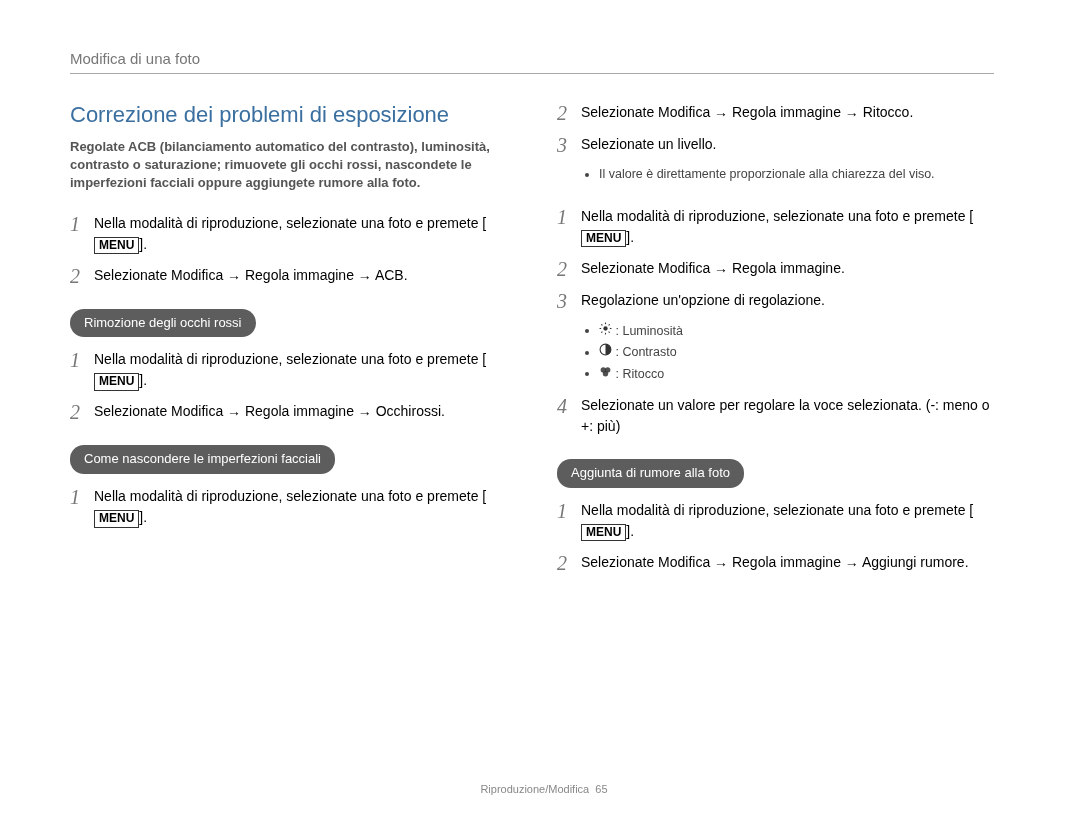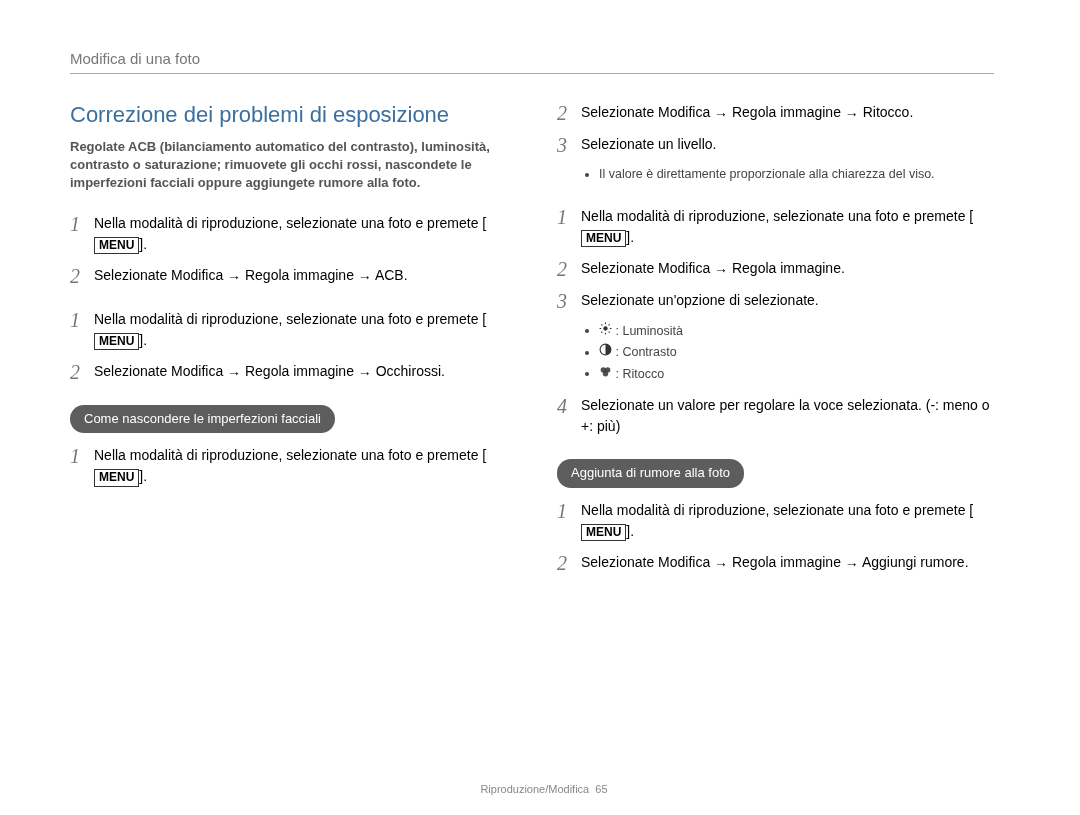--- a/index.html
+++ b/index.html
@@ -134,20 +134,21 @@
 
         <div class="step">
           <div class="step-num">2</div>
           <div class="step-text">
             <span>Selezionate </span><span class="bold">Modifica → Regola immagine → ACB</span><span>.</span>
           </div>
         </div>
       </div>
 
       <div class="block">
+        <div class="pill">Rimozione degli occhi rossi</div>
 
         <div class="step">
           <div class="step-num">1</div>
           <div class="step-text">
             <span>Nella modalità di riproduzione, selezionate una foto e premete [</span><span class="menu-box">MENU</span><span>].</span>
           </div>
         </div>
 
         <div class="step">
           <div class="step-num">2</div>
@@ -199,21 +200,21 @@
 
         <div class="step">
           <div class="step-num">2</div>
           <div class="step-text">
             <span>Selezionate </span><span class="bold">Modifica → Regola immagine</span><span>.</span>
           </div>
         </div>
 
         <div class="step">
           <div class="step-num">3</div>
-          <div class="step-text">Selezionate un'opzione di selezionate.</div>
+          <div class="step-text">Regolazione un'opzione di regolazione.</div>
         </div>
 
         <ul class="sub">
           <li>
             <span class="icon">
               <svg width="13" height="13" viewBox="0 0 24 24">
                   <circle cx="12" cy="12" r="4" fill="#333"></circle>
                   <g stroke="#333" stroke-width="2">
                     <line x1="12" y1="1" x2="12" y2="4"></line>
                     <line x1="12" y1="20" x2="12" y2="23"></line>

